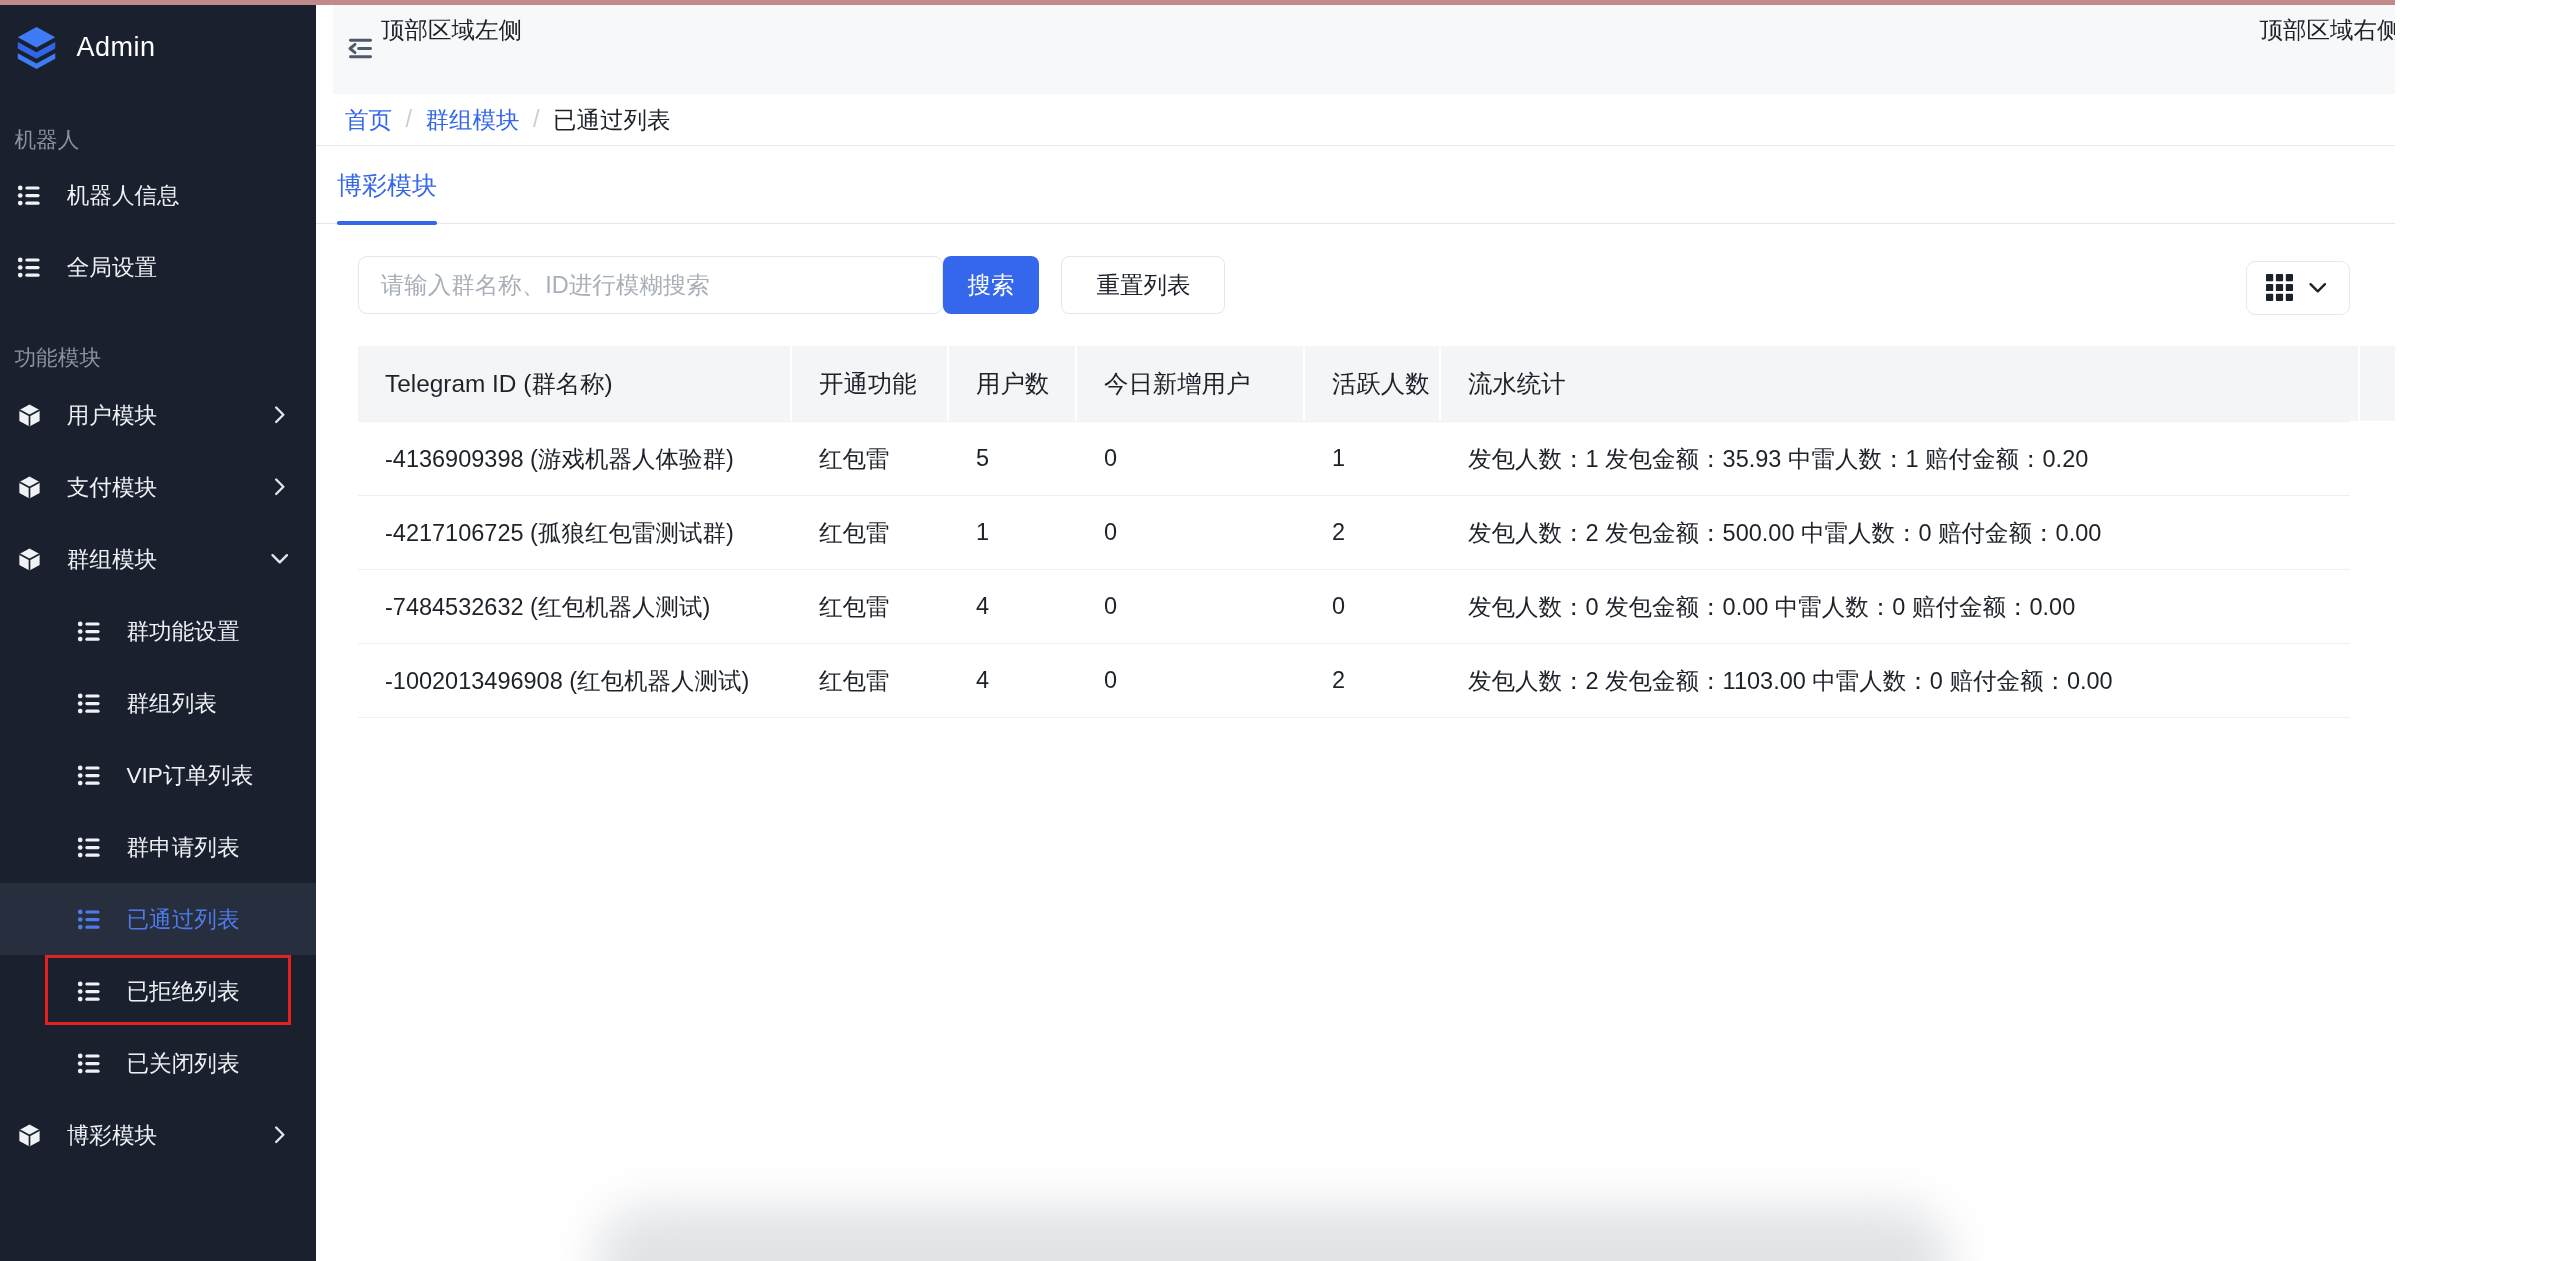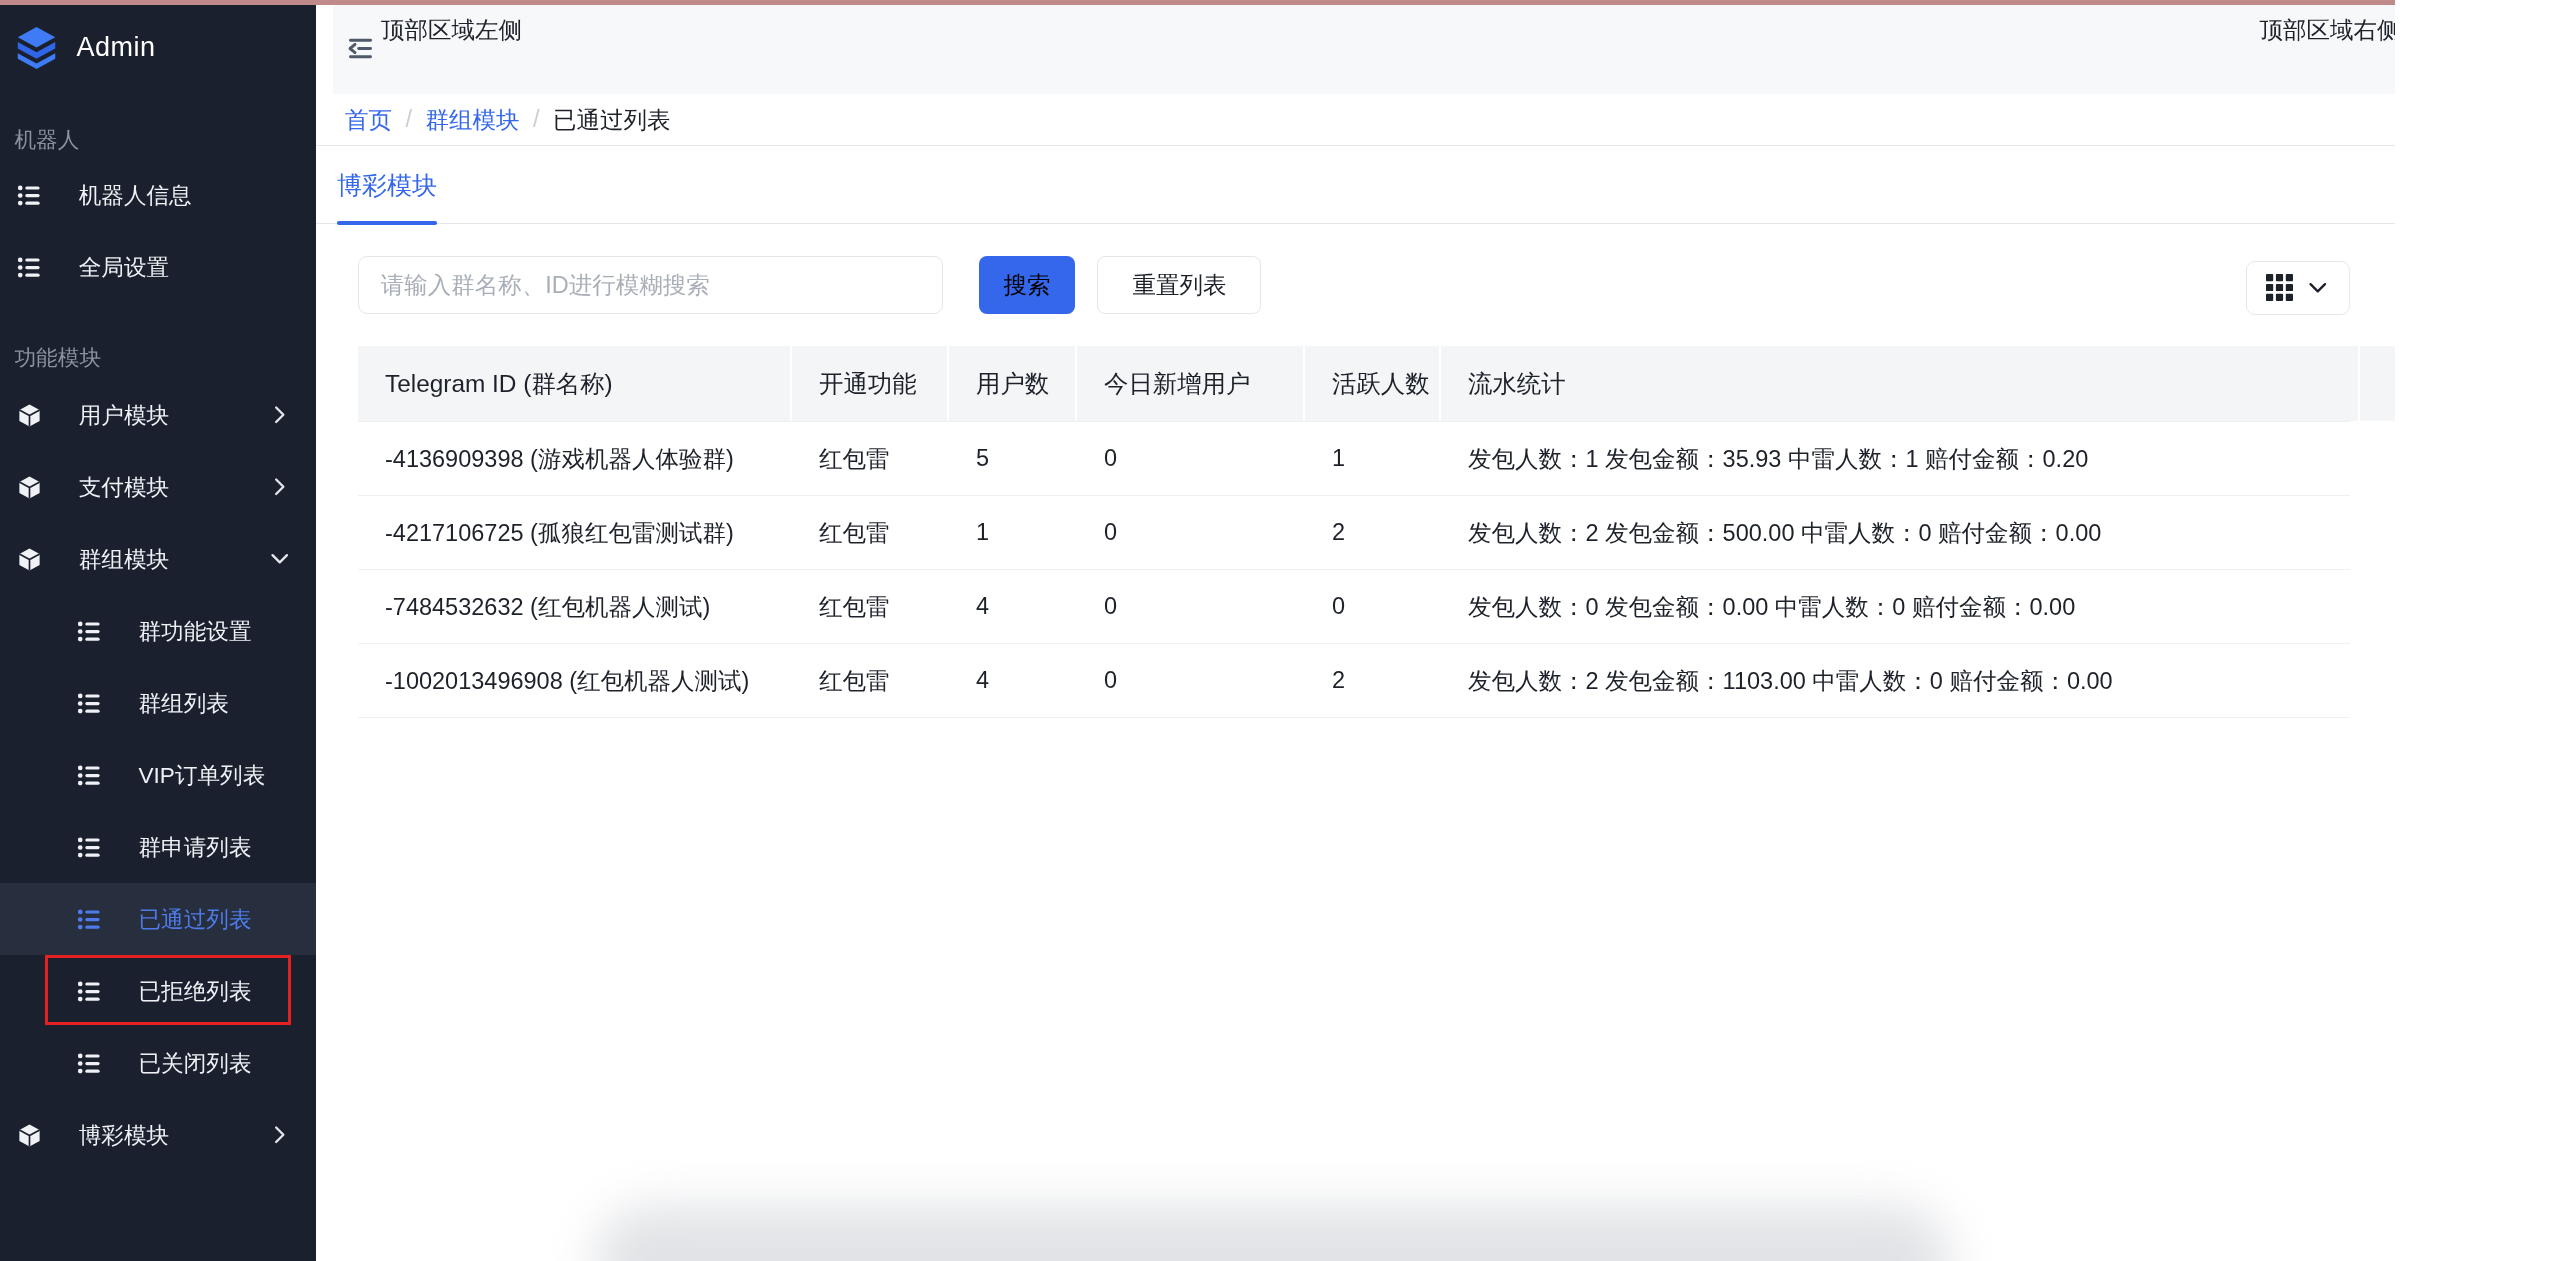--- a/index.html
+++ b/index.html
@@ -8,21 +8,21 @@
   .page { position:relative; width:2395px; height:1262px; background:#fff; overflow:hidden; }
   .top-line { position:absolute; top:0; left:0; right:0; height:4.5px; background:#c08a8a; z-index:60; }
 
   
   .sidebar { position:absolute; left:0; top:0; bottom:0; width:316px; background:#1a202e; z-index:5; }
   .logo-row { height:94px; display:flex; align-items:center; padding-left:13.5px; }
   .logo-svg { width:45px; height:45px; flex:none; }
   .logo-title { margin-left:18px; color:#ffffff; font-size:27px; font-weight:500; letter-spacing:0.5px; }
   .sec { height:65px; padding:31px 0 0 14.4px; font-size:21.7px; color:#8a919f; }
   .sec.big { height:76px; padding-top:40px; }
-  .mi { height:72px; display:flex; align-items:center; color:#eff1f5; font-size:22.6px; cursor:pointer; position:relative;gap:12px; }
+  .mi { height:72px; display:flex; align-items:center; color:#eff1f5; font-size:22.6px; cursor:pointer; position:relative; }
   .mi .ic { width:27px; height:27px; margin-left:16.2px; margin-right:23.5px; flex:none; color:#eff1f5; }
   .mi.sub .ic { margin-left:76px; }
   .mi .chev { margin-left:auto; margin-right:25px; width:23.5px; height:23.5px; color:#e3e6ec; flex:none; }
   .mi.active { background:#272e3e; color:#4f7bea; }
   .mi.active .ic { color:#4f7bea; }
   .red-box { position:absolute; left:45px; top:955px; width:246px; height:70px; border:3.6px solid #e42121; z-index:30; pointer-events:none; }
 
   
   .main { position:absolute; left:316px; top:0; right:0; bottom:0; background:#fff; }
   .topbar { height:94px; background:#f7f8fa; position:relative;margin-left:17px; }
@@ -35,21 +35,21 @@
   .sep { color:#c9cdd4; margin:0 13.5px; }
   .tabbar { height:78px; border-bottom:1.8px solid #e5e6eb; padding-left:21px; display:flex; }
   .tab { position:relative; display:flex; align-items:center; font-size:25px; color:#3467eb; margin-bottom:-1.8px; cursor:pointer; }
   .tab::after { content:""; position:absolute; left:0; right:0; bottom:0; height:3.6px; border-radius:1.8px; background:#3467eb; }
 
   .content { padding:0 45px 0 42px; }
   .toolbar { margin-top:32px; display:flex; height:58px; }
   .search-input { width:585px; height:58px; border:1.8px solid #e5e6eb; border-radius:9px; padding:0 21.7px; font-size:23.5px; color:#3b82f6; outline:none; background:#fff; font-family:inherit; }
   .search-input::placeholder { color:#a9afb8; }
   .btn { font-size:23.5px; border-radius:8.1px; display:flex; align-items:center; justify-content:center; cursor:pointer; border:none; font-family:inherit; }
-  .btn-primary { background:#3467eb; color:#000000; padding:0 24.4px; margin-left:36px; }
+  .btn-primary { background:#3467eb; color:#ffffff; padding:0 24.4px; }
   .btn-plain { background:#fff; color:#1d2129; border:1.8px solid #e5e6eb; padding:0 34px; margin-left:22.6px; }
   .btn-cols { margin-left:auto; margin-top:4.5px; height:54px; width:104px; background:#fff; border:1.8px solid #e6e8ec; border-radius:9px; gap:12.6px; }
   .grid-ic { width:27px; height:27px; }
   .chev-dn { width:23.5px; height:23.5px; color:#1d2129; }
 
   .table { margin-top:32px; }
   .thead, .trow { display:grid; grid-template-columns:434px 157px 128px 228px 136px 919px 170px; }
   .thead { height:76px; border-bottom:0.9px solid #eef0f3; }
   .trow { height:74px; border-bottom:0.9px solid #eef0f3; }
   .cell { display:flex; align-items:center; padding-left:27px; font-size:23.5px; color:#1d2129; overflow:hidden; white-space:nowrap; }

